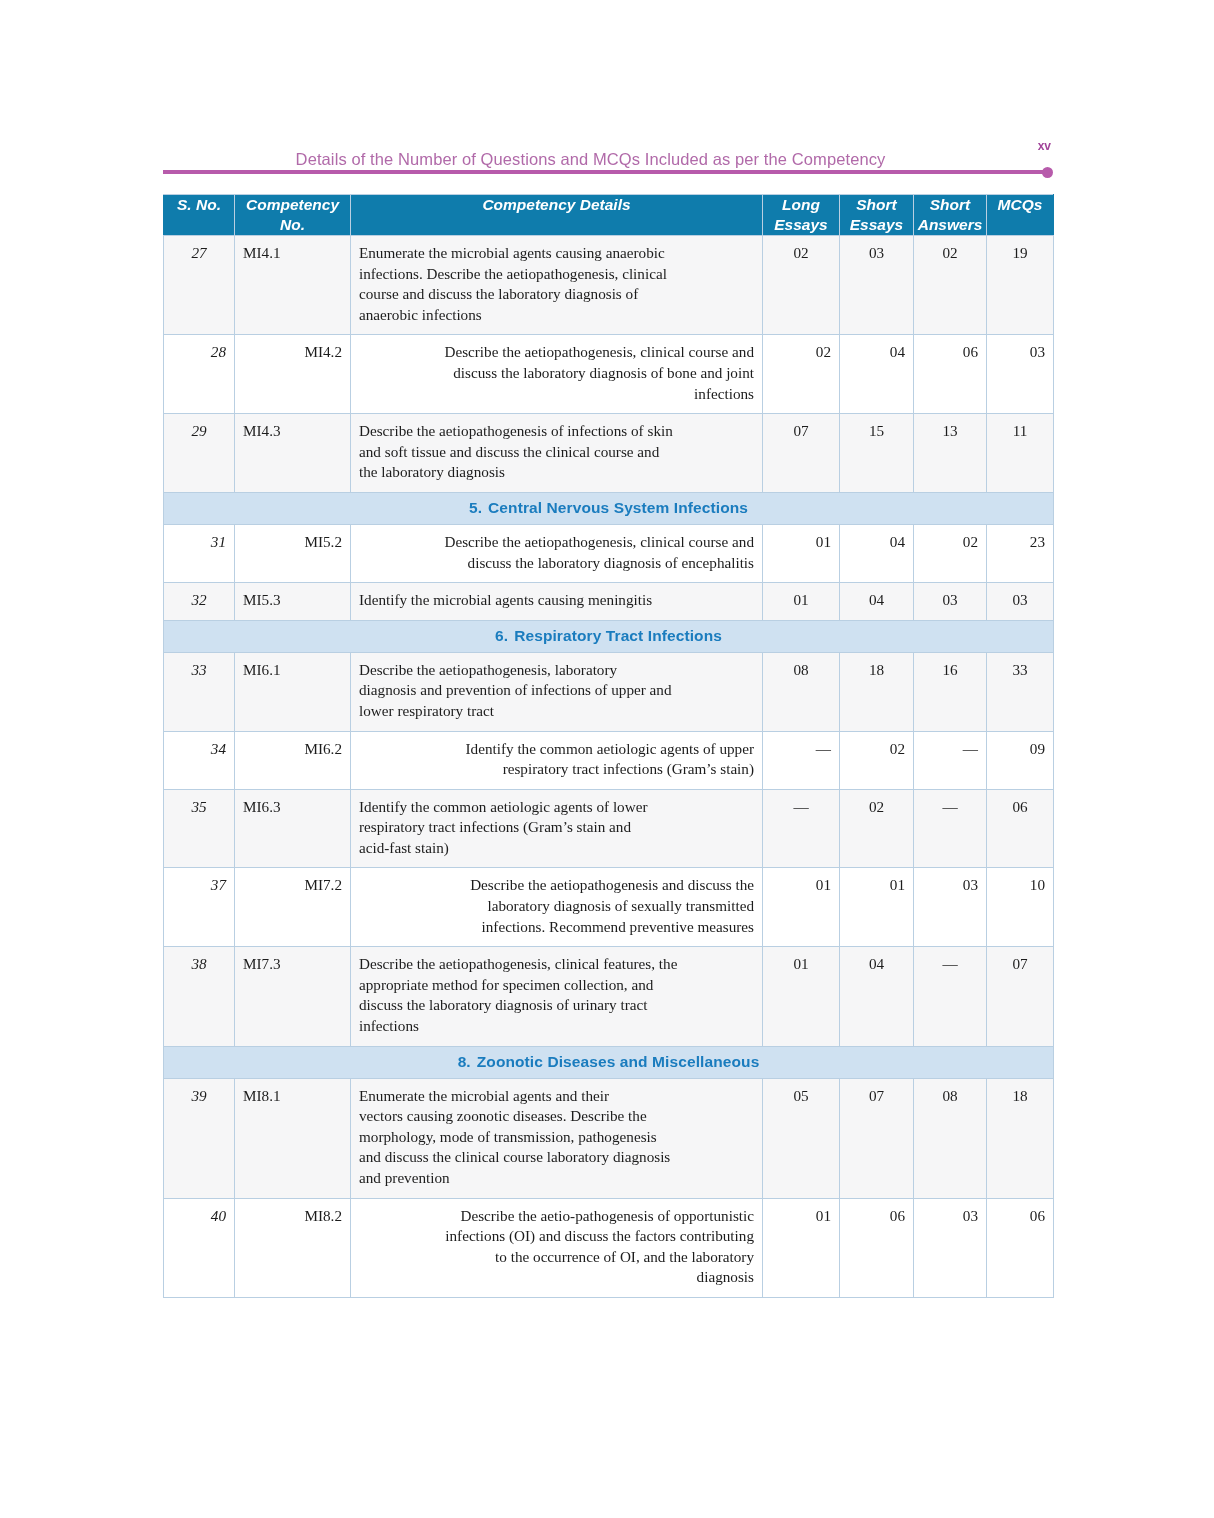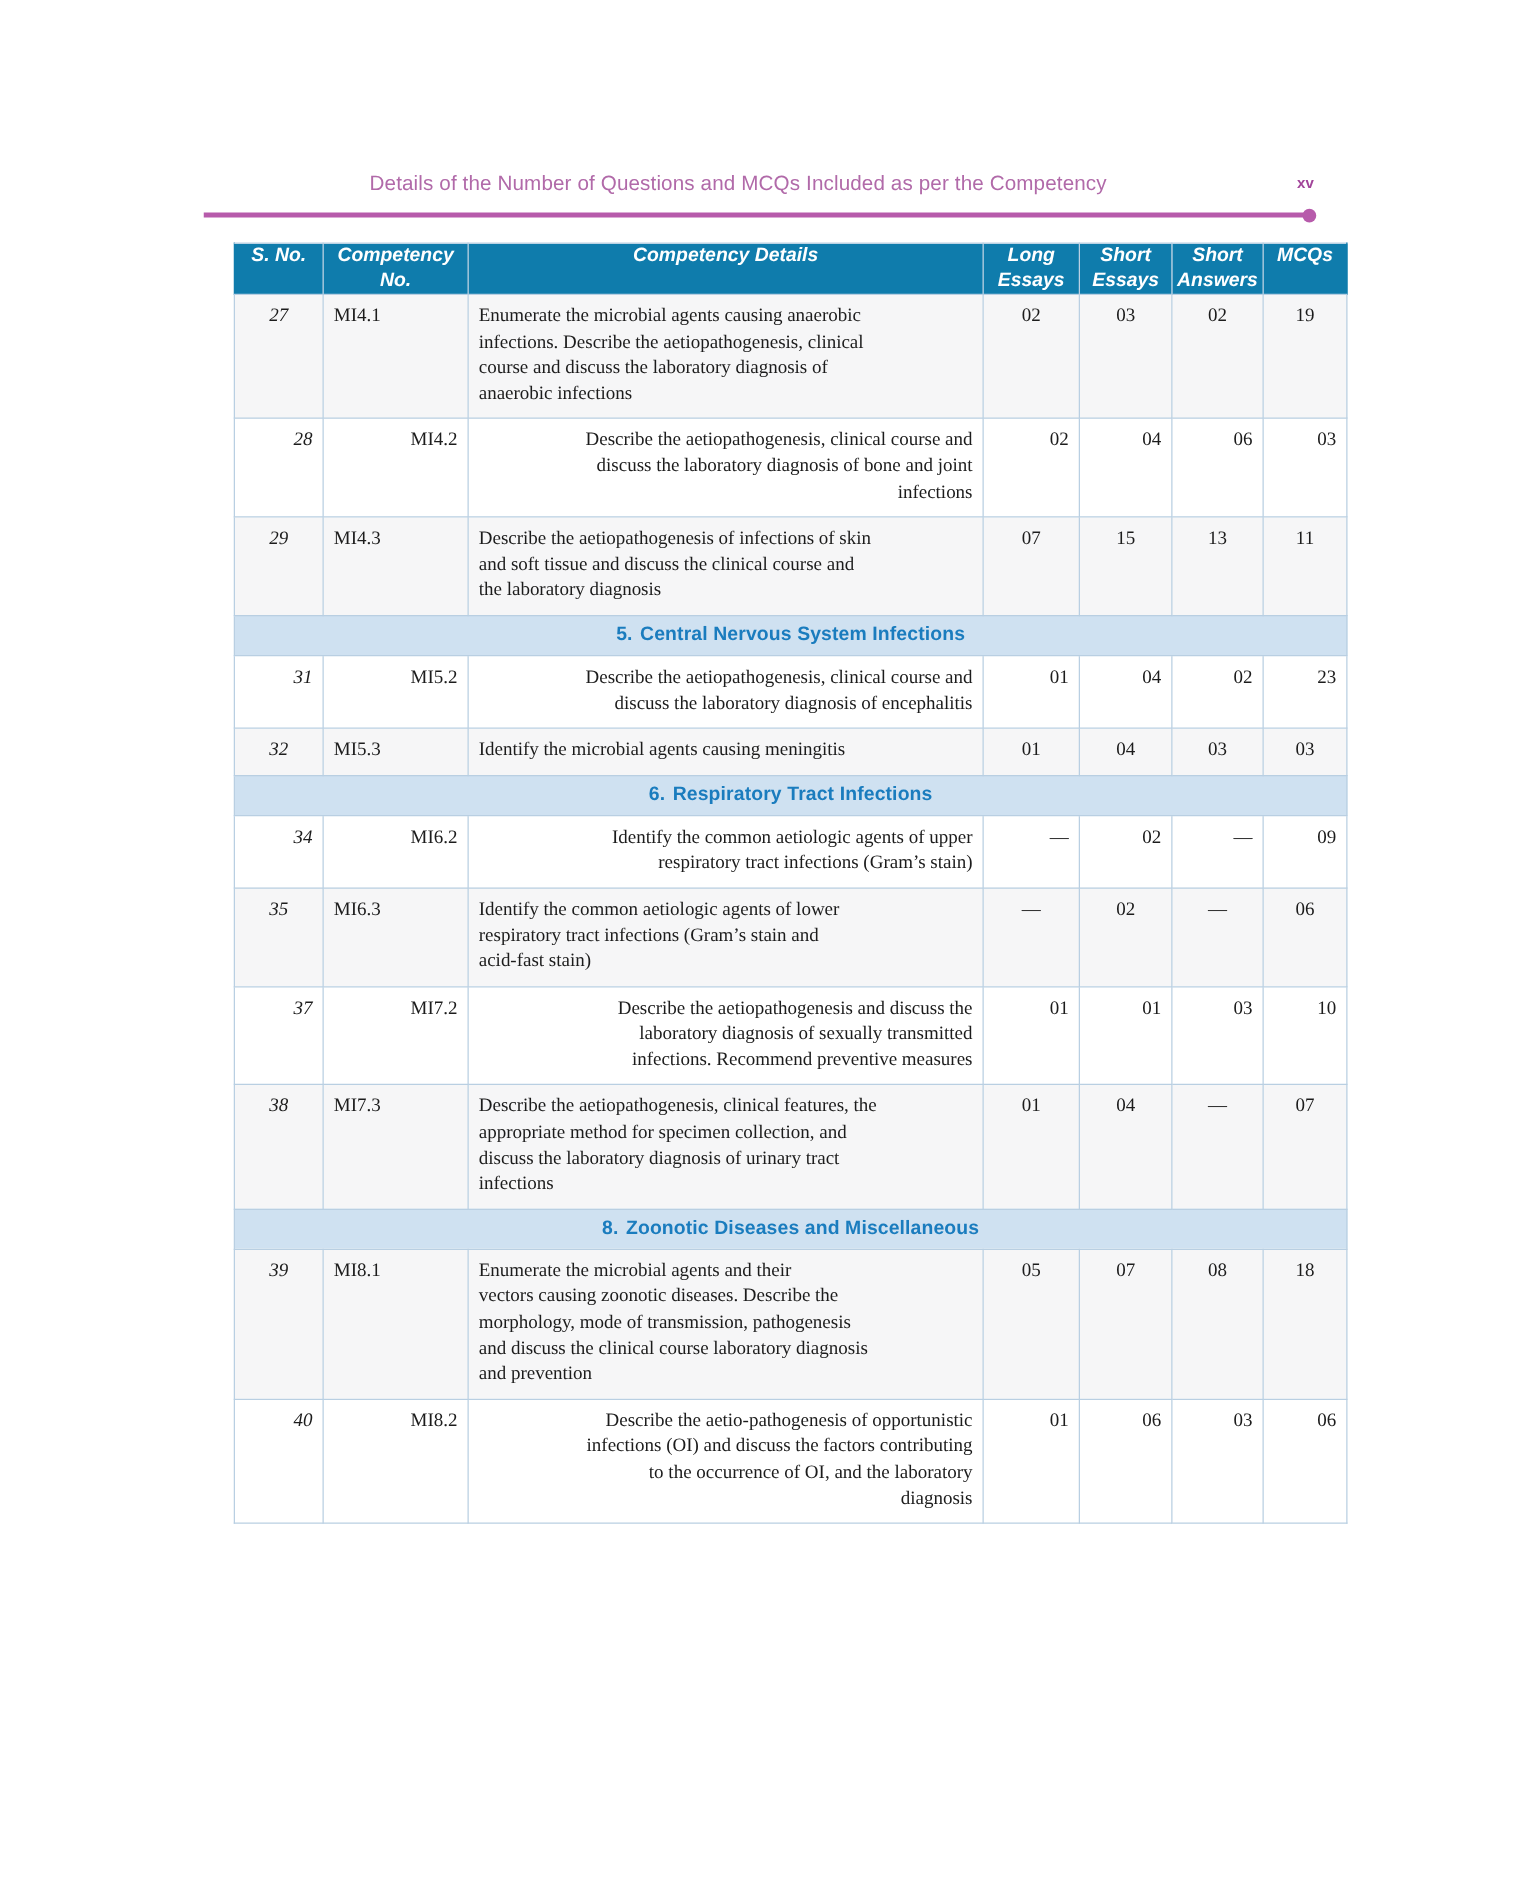--- a/index.html
+++ b/index.html
@@ -25,21 +25,21 @@
   .running-head {
     position: absolute;
     left: 163px;
     top: 138px;
     width: 890px;
     height: 34px;
   }
   .running-head-title {
     position: absolute;
     left: 0;
-    top: 0;
+    top: 12px;
     width: 855px;
     text-align: center;
     font-family: "Liberation Sans", sans-serif;
     font-size: 16.5px;
     letter-spacing: 0.1px;
     color: #b16aa9;
     white-space: nowrap;
   }
   .folio {
     position: absolute;
@@ -76,21 +76,20 @@
   }
 
   
   .comp-table {
     position: absolute;
     left: 163px;
     top: 194px;
     width: 890px;
     border-collapse: collapse;
     table-layout: fixed;
-    margin-left: 24px;
   }
   .comp-table col.c-sno      { width: 71px; }
   .comp-table col.c-compno   { width: 116px; }
   .comp-table col.c-details  { width: 412px; }
   .comp-table col.c-long     { width: 77px; }
   .comp-table col.c-shorte   { width: 74px; }
   .comp-table col.c-shorta   { width: 73px; }
   .comp-table col.c-mcq      { width: 67px; }
 
   .comp-table th,
@@ -245,20 +244,33 @@
             <span class="dl">Identify the microbial agents causing meningitis</span>
           </td>
           <td class="cell-num">01</td>
           <td class="cell-num">04</td>
           <td class="cell-num">03</td>
           <td class="cell-num">03</td>
         </tr>
         <tr class="section-row">
           <td colspan="7"><span class="sec-num">6.</span><span>Respiratory Tract Infections</span></td>
         </tr>
+        <tr class="data-row shaded">
+          <td class="cell-sno">33</td>
+          <td class="cell-compno">MI6.1</td>
+          <td class="cell-details">
+            <span class="dl">Describe the aetiopathogenesis, laboratory</span>
+            <span class="dl">diagnosis and prevention of infections of upper and</span>
+            <span class="dl">lower respiratory tract</span>
+          </td>
+          <td class="cell-num">08</td>
+          <td class="cell-num">18</td>
+          <td class="cell-num">16</td>
+          <td class="cell-num">33</td>
+        </tr>
         <tr class="data-row plain">
           <td class="cell-sno">34</td>
           <td class="cell-compno">MI6.2</td>
           <td class="cell-details">
             <span class="dl">Identify the common aetiologic agents of upper</span>
             <span class="dl">respiratory tract infections (Gram’s stain)</span>
           </td>
           <td class="cell-num">—</td>
           <td class="cell-num">02</td>
           <td class="cell-num">—</td>

